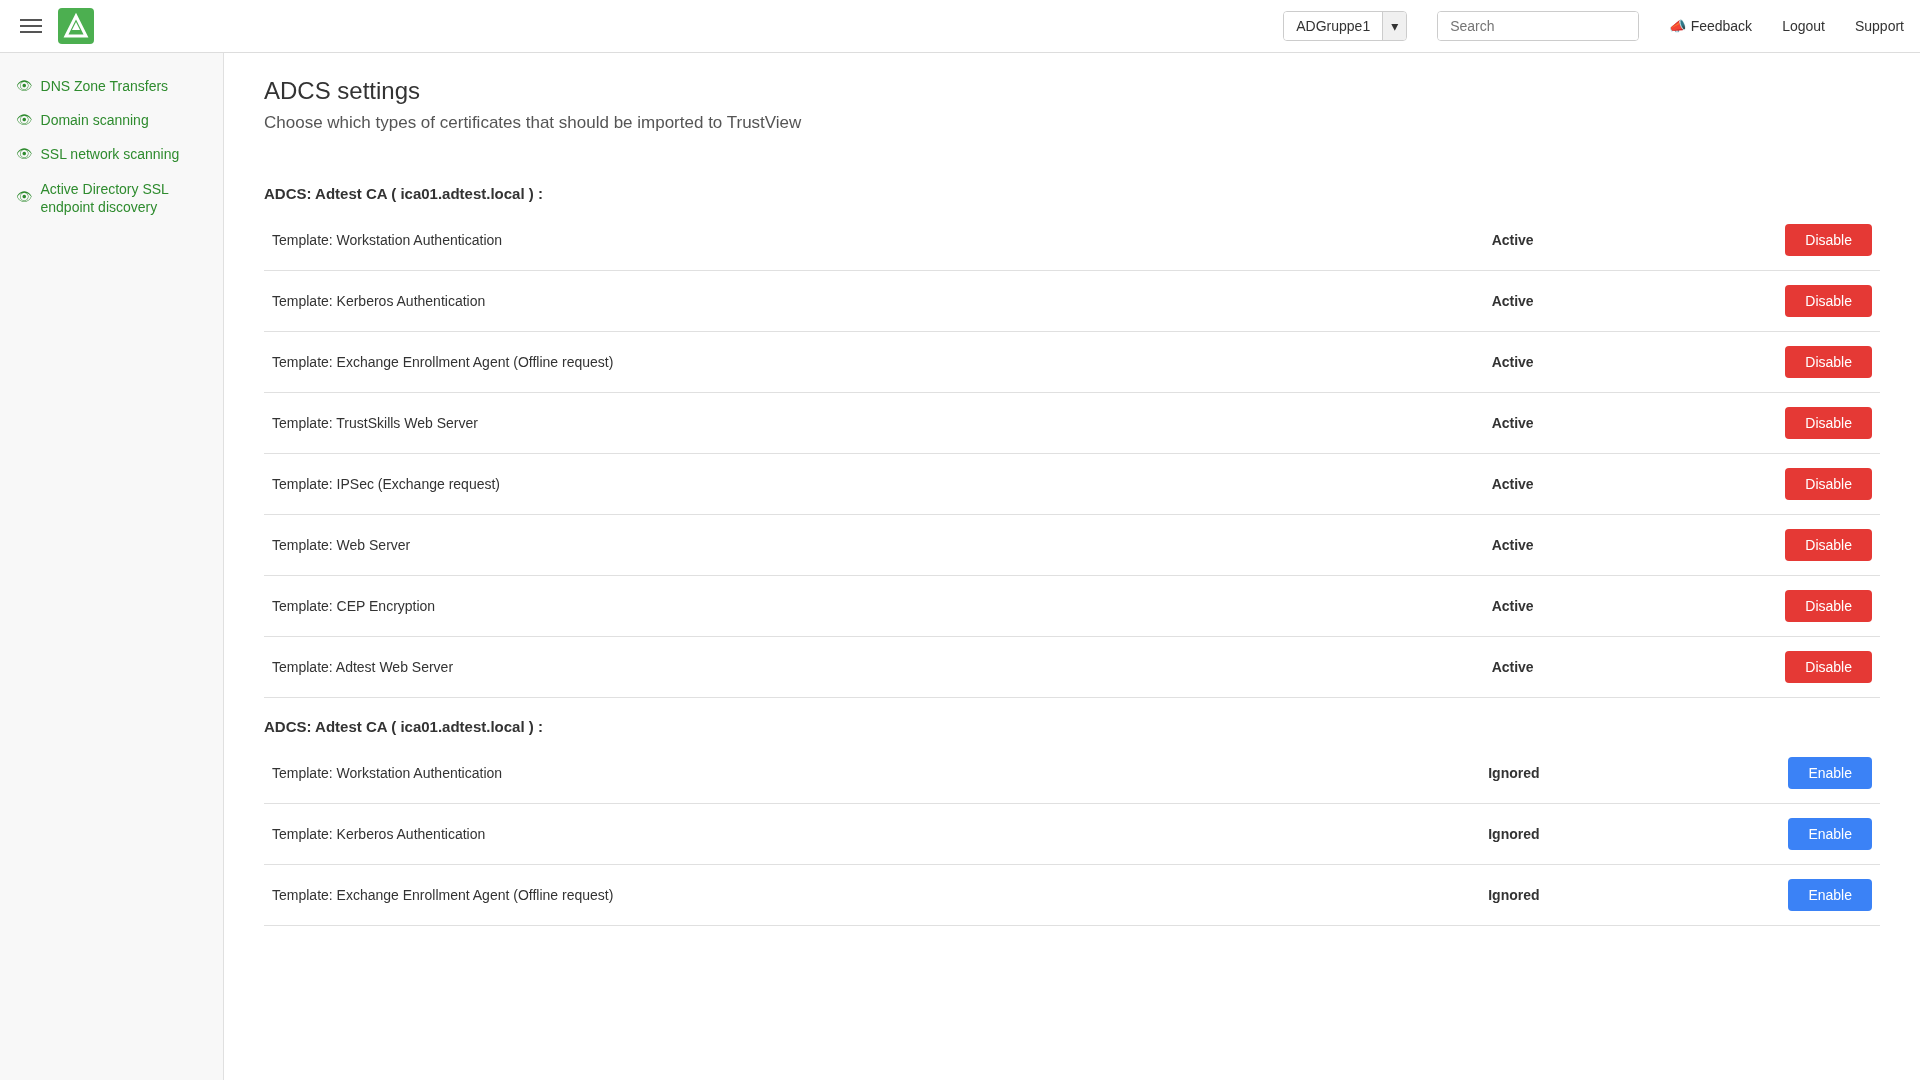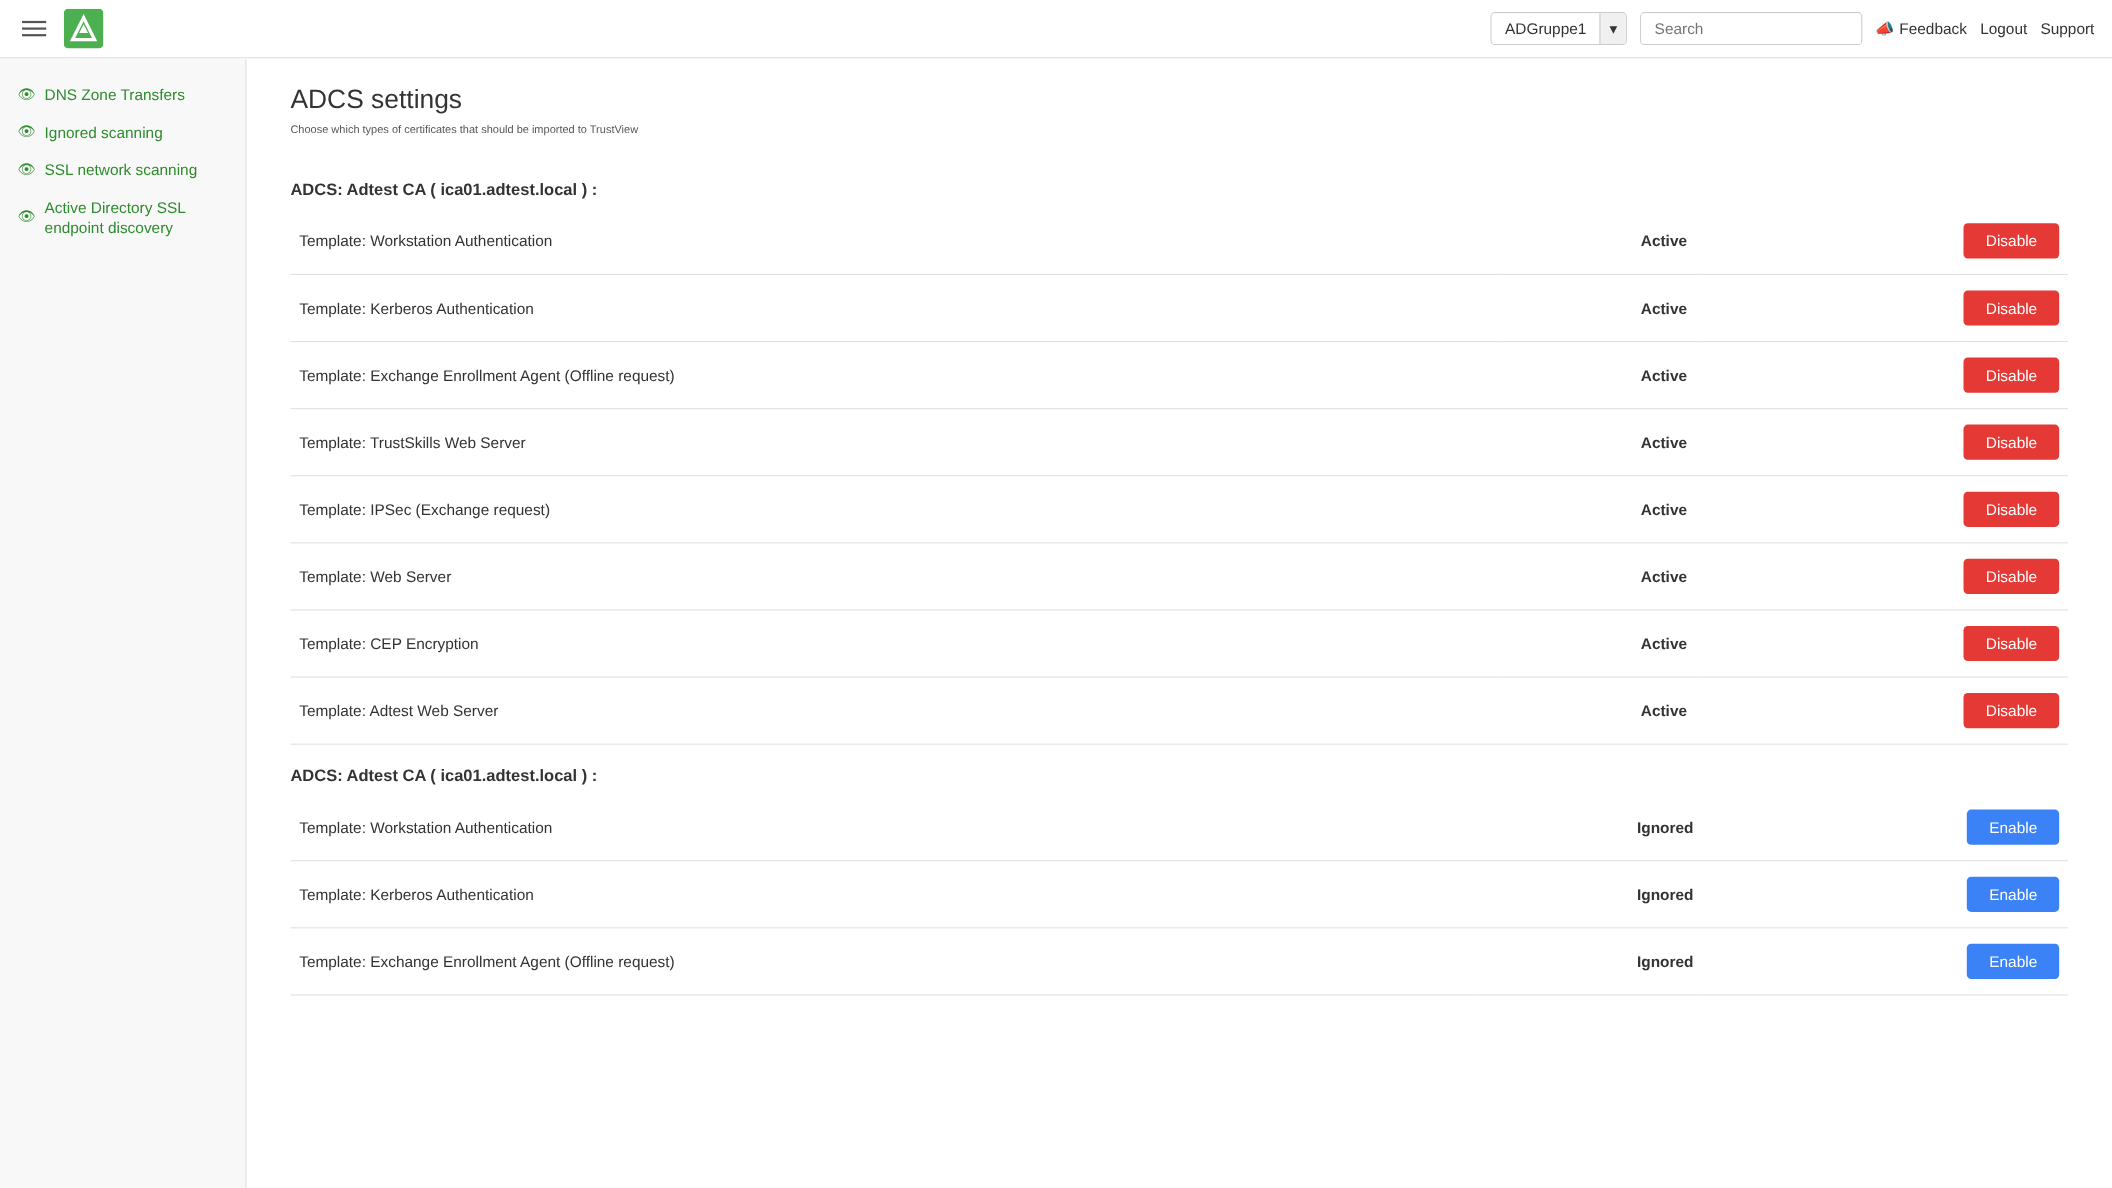--- a/index.html
+++ b/index.html
@@ -15,21 +15,21 @@
       padding: 0 16px;
       position: fixed;
       top: 0; left: 0; right: 0;
       z-index: 100;
     }
     .header-left { display: flex; align-items: center; gap: 12px; }
     .hamburger-btn { background: none; border: none; cursor: pointer; padding: 4px; display: flex; flex-direction: column; gap: 4px; }
     .hamburger-btn span { display: block; width: 22px; height: 2px; background: #555; }
     .logo { width: 36px; height: 36px; }
     .logo svg { width: 36px; height: 36px; }
-    .header-right { display: flex; align-items: center; gap: 12px; margin-left: auto; }
+    .header-right { display: flex; align-items: center; gap: 30px; margin-left: auto; }
     .org-selector { display: flex; align-items: center; border: 1px solid #ccc; border-radius: 4px; overflow: hidden; }
     .org-selector-name { padding: 6px 12px; background: #fff; font-size: 14px; }
     .org-selector-arrow { padding: 6px 8px; background: #f0f0f0; border-left: 1px solid #ccc; cursor: pointer; }
     .search-box { display: flex; align-items: flex-start; border: 1px solid #ccc; border-radius: 4px; overflow: hidden; }
     .search-input { border: none; outline: none; padding: 6px 12px; font-size: 14px; width: 200px; }
     .feedback-btn { background: none; border: none; cursor: pointer; color: #333; font-size: 14px; display: flex; align-items: center; gap: 4px; }
     .logout-btn, .support-btn { background: none; border: none; cursor: pointer; color: #333; font-size: 14px; }
 
     
     .layout { display: flex; margin-top: 53px; height: calc(1080px - 53px); }
@@ -61,23 +61,23 @@
       padding: 24px 40px;
       overflow-y: auto;
     }
     .page-title {
       font-size: 24px;
       font-weight: 400;
       color: #333;
       margin-bottom: 8px;
     }
     .page-subtitle {
-      font-size: 10px;
+      font-size: 17px;
       color: #555;
-      margin-bottom: 28px;
+      margin-bottom: 40px;
     }
     .section-header {
       font-size: 15px;
       font-weight: bold;
       color: #333;
       margin-bottom: 0;
       padding: 12px 0 8px 0;
     }
     .template-table {
       width: 100%;
@@ -158,21 +158,21 @@
 
 <div class="layout">
 
   <nav class="sidebar">
     <div class="sidebar-item">
       <span class="eye-icon">👁</span>
       <span>DNS Zone Transfers</span>
     </div>
     <div class="sidebar-item">
       <span class="eye-icon">👁</span>
-      <span>Ignored scanning</span>
+      <span>Domain scanning</span>
     </div>
     <div class="sidebar-item">
       <span class="eye-icon">👁</span>
       <span>SSL network scanning</span>
     </div>
     <div class="sidebar-item">
       <span class="eye-icon">👁</span>
       <span>Active Directory SSL endpoint discovery</span>
     </div>
   </nav>

